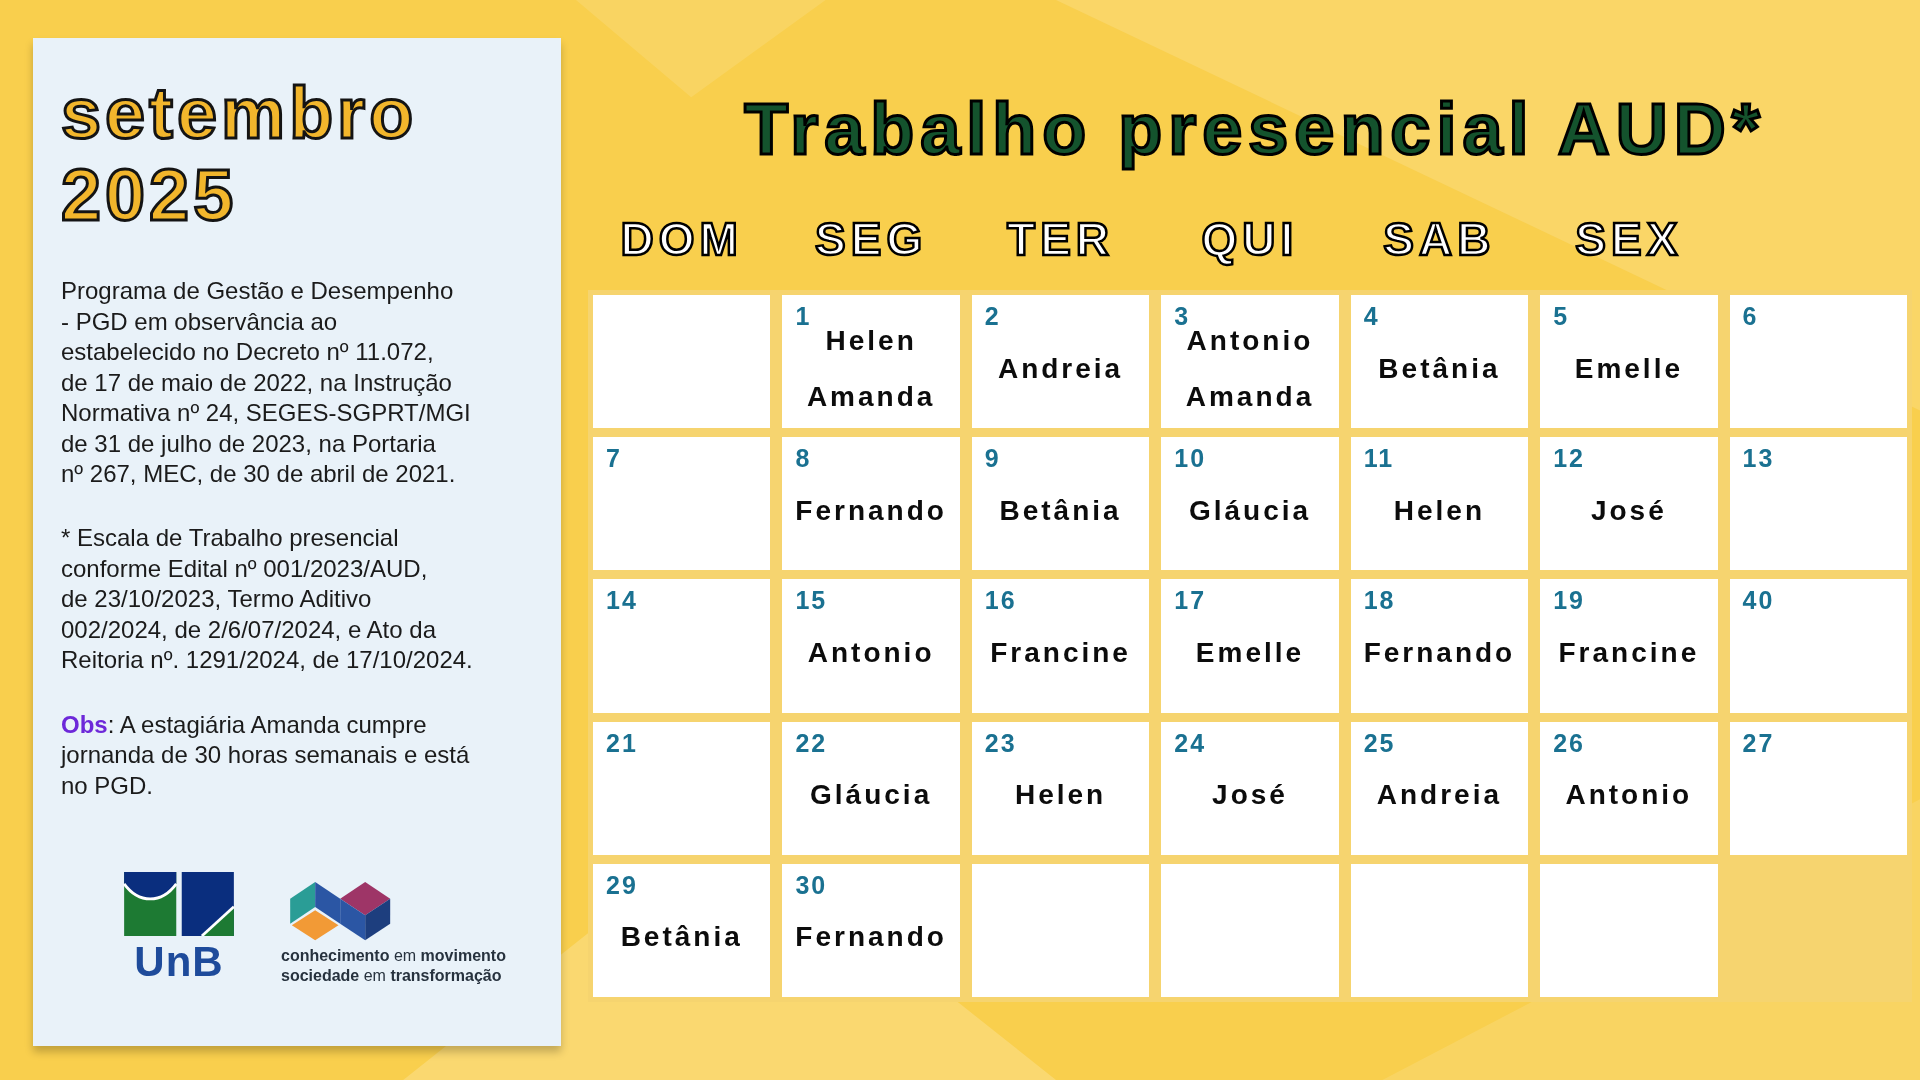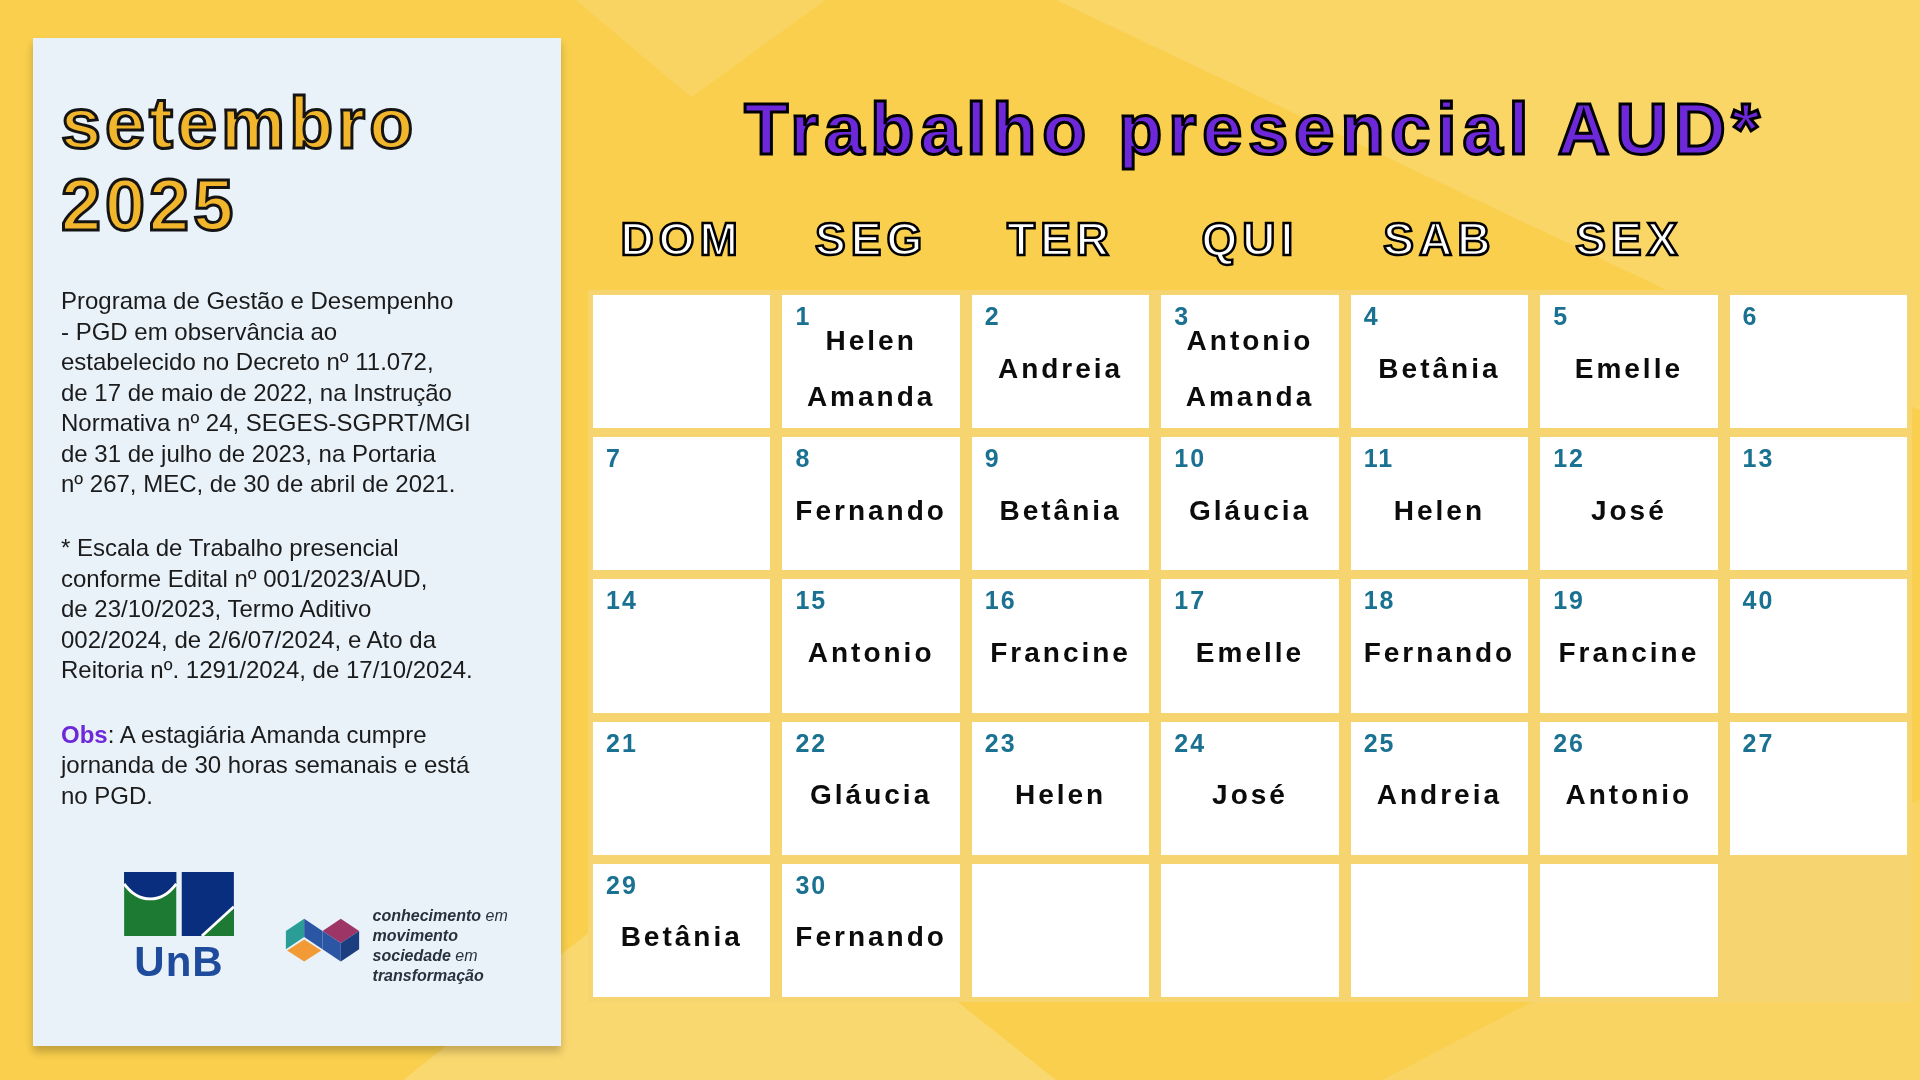--- a/index.html
+++ b/index.html
@@ -11,50 +11,50 @@
   
   .bg-shape{position:absolute;inset:0;pointer-events:none;background:rgba(255,255,255,0.15);}
   .bg-shape.s1{clip-path:polygon(55% 0,100% 0,100% 38%);}
   .bg-shape.s2{clip-path:polygon(21% 100%,38% 76%,55% 100%);background:rgba(255,255,255,0.20);}
   .bg-shape.s3{clip-path:polygon(72% 100%,100% 74%,100% 100%);background:rgba(255,255,255,0.12);}
   .bg-shape.s4{clip-path:polygon(30% 0,43% 0,36% 9%);background:rgba(255,255,255,0.12);}
 
   
   .sidebar{
     position:absolute;left:33px;top:38px;width:528px;height:1008px;
-    background:#E9F2F9;box-sizing:border-box;padding:36px 28px;
+    background:#E9F2F9;box-sizing:border-box;padding:26px 28px;
     box-shadow:0 6px 8px rgba(0,0,0,0.22);
   }
   .month-title{
     margin:8px 0 40px 0;
     font-size:72px;font-weight:800;line-height:1.14;letter-spacing:4px;
     color:#F2B62C;-webkit-text-stroke:3px #141414;
   }
   .sidebar p{
     margin:0 0 34px 0;width:470px;
     font-size:24px;line-height:1.27;color:#1b1b1b;
     white-space:pre-line;
   }
   .sidebar p strong{font-weight:700;color:#6d28d9;}
 
   .logos{
     position:absolute;left:90px;bottom:60px;right:30px;
     display:flex;align-items:flex-end;gap:46px;
   }
   .unb-block{display:flex;flex-direction:column;align-items:center;}
   .unb-label{font-size:42px;font-weight:800;color:#1E4B9B;letter-spacing:1px;margin-top:2px;}
-  .mov-block{display:flex;align-items:flex-start;font-style:italic;}
+  .mov-block{display:flex;flex-direction:column;align-items:flex-start;}
   .tagline{font-size:16px;line-height:1.25;color:#27323E;margin-top:4px;}
   .tagline b{font-weight:800;}
 
   
   .cal-title{
     position:absolute;left:600px;top:88px;width:1310px;margin:0;text-align:center;
     font-size:72px;font-weight:800;letter-spacing:6px;
-    color:#6d28d9;-webkit-text-stroke:3px #000;
+    color:#14532d;-webkit-text-stroke:3px #000;
   }
   .weekdays{
     position:absolute;left:593px;top:212px;width:1314px;
     display:grid;grid-template-columns:repeat(7,1fr);column-gap:12px;
   }
   .weekday{
     text-align:center;font-size:46px;font-weight:800;letter-spacing:5px;
     color:#ffffff;-webkit-text-stroke:2.5px #000;
   }
   .grid{

